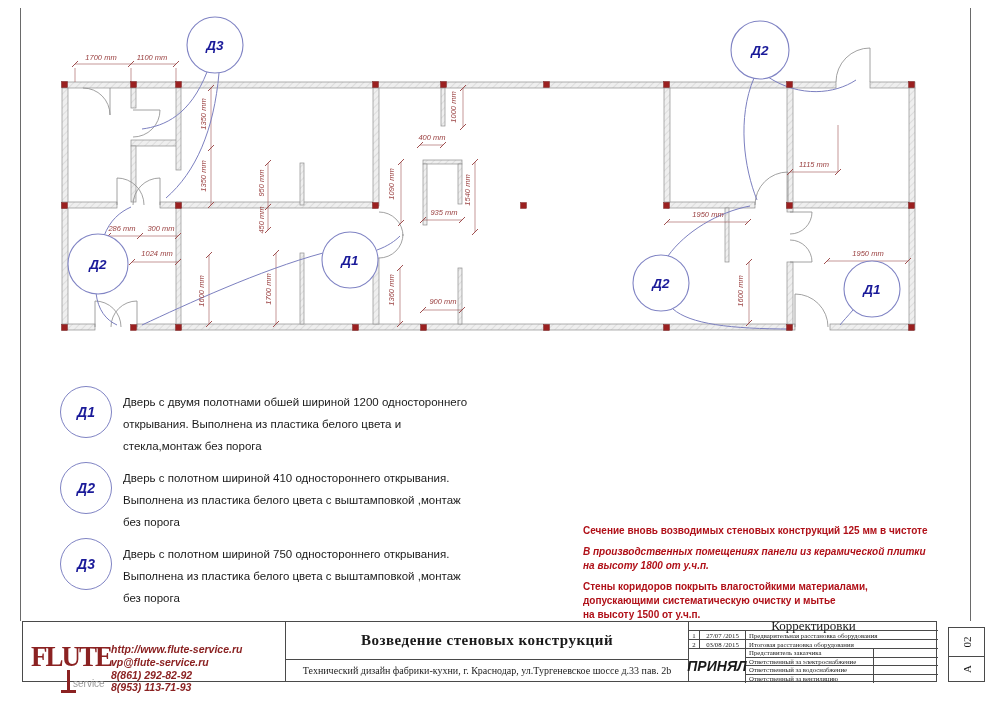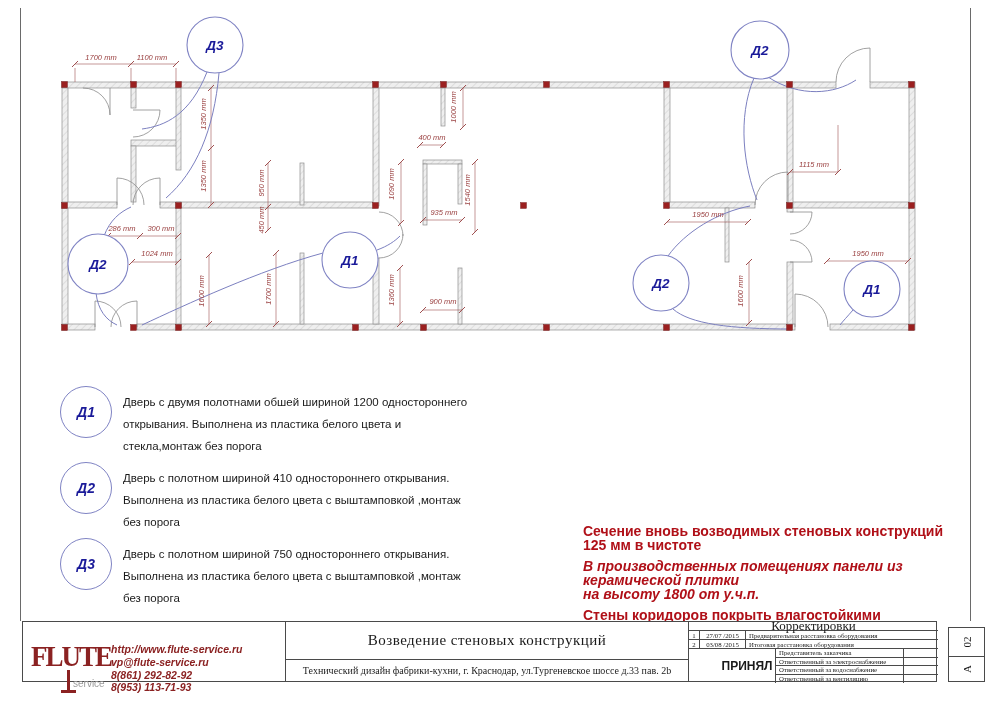--- a/index.html
+++ b/index.html
@@ -20,54 +20,54 @@
   
   .exp-heading{position:absolute;left:60px;top:350px;font-style:italic;font-weight:bold;
                font-size:17px;letter-spacing:.3px;}
   .exp-row{position:absolute;left:60px;width:420px;height:60px;}
   .exp-circle{position:absolute;left:0;top:0;width:50px;height:50px;border:1.4px solid #8084c4;
               border-radius:50%;display:flex;align-items:center;justify-content:center;
               font-style:italic;font-weight:bold;font-size:14px;color:#1a1a99;}
   .exp-text{position:absolute;left:63px;top:5px;width:356px;font-size:11.5px;line-height:22px;}
   
   #notes{position:absolute;left:583px;top:524px;width:372px;}
-  .note{font-weight:bold;font-size:14px;line-height:14px;margin-bottom:7px;white-space:pre-line;}
+  .note{font-weight:bold;font-size:10px;line-height:14px;margin-bottom:7px;white-space:pre-line;}
   
   #titleblock{position:absolute;left:22px;top:621px;width:915px;height:61px;
               border:1.3px solid #4a4a4a;box-sizing:border-box;background:#fff;}
   #logo-cell{position:absolute;left:0;top:16px;width:262px;height:100%;box-sizing:border-box;}
   #logo{position:absolute;left:8px;top:2px;width:78px;height:54px;}
   #logo-brand{font-weight:bold;font-size:27px;letter-spacing:-2px;color:#8b2222;
               transform:scaleY(1.08);transform-origin:top left;font-family:"Liberation Serif",serif;}
   #logo-stem{position:absolute;left:36px;top:30px;width:2.5px;height:20px;background:#8b2222;}
   #logo-base{position:absolute;left:30px;top:50px;width:15px;height:2.5px;background:#8b2222;}
   #logo-sub{position:absolute;left:42px;top:38px;font-size:10px;color:#9a9a9a;}
   #contacts{position:absolute;left:88px;top:5px;font-weight:bold;font-style:italic;
             font-size:10.5px;line-height:12.8px;color:#8b2222;}
   #mid-cell{position:absolute;left:262px;top:0;width:404px;height:100%;box-sizing:border-box;
             border-left:1.1px solid #4a4a4a;border-right:1.1px solid #4a4a4a;}
   #doc-title{height:38px;border-bottom:1.1px solid #4a4a4a;display:flex;align-items:center;
-             justify-content:center;font-family:"Liberation Serif",serif;font-weight:normal;
+             justify-content:center;font-family:"Liberation Serif",serif;font-weight:bold;
              font-size:15px;letter-spacing:.5px;box-sizing:border-box;}
   #doc-subtitle{height:21px;display:flex;align-items:center;justify-content:center;
                 font-family:"Liberation Serif",serif;font-size:10px;}
   #rev-table{position:absolute;left:666px;top:0;width:249px;height:100%;box-sizing:border-box;
              font-family:"Liberation Serif",serif;font-size:6.8px;}
   #rev-header{height:9px;border-bottom:.8px solid #4a4a4a;display:flex;align-items:center;
               justify-content:center;font-weight:normal;font-size:13px;box-sizing:border-box;}
   .rev-row{height:9px;display:flex;border-bottom:.8px solid #4a4a4a;box-sizing:border-box;}
   .rev-num{width:11px;border-right:.8px solid #4a4a4a;display:flex;align-items:center;
            justify-content:center;box-sizing:border-box;}
   .rev-date{width:46px;border-right:.8px solid #4a4a4a;display:flex;align-items:center;
             justify-content:center;box-sizing:border-box;}
   .rev-desc{flex:1;display:flex;align-items:center;padding-left:3px;box-sizing:border-box;}
   #approve-band{display:flex;height:34px;}
   #approve-label{width:57px;border-right:.8px solid #4a4a4a;display:flex;align-items:center;
                  justify-content:center;font-family:"Liberation Sans",sans-serif;
-                 font-weight:bold;font-size:12px;box-sizing:border-box;margin-left:30px;}
+                 font-weight:bold;font-style:italic;font-size:14px;box-sizing:border-box;}
   #approver-rows{flex:1;display:flex;flex-direction:column;}
   .appr-row{height:8.5px;display:flex;border-bottom:.8px solid #4a4a4a;box-sizing:border-box;}
   .appr-row:last-child{border-bottom:none;}
   .appr-desc{width:128px;border-right:.8px solid #4a4a4a;display:flex;align-items:center;
              padding-left:3px;box-sizing:border-box;}
   .appr-sig{flex:1;}
   
   #sheet-box{position:absolute;left:948px;top:627px;width:37px;height:55px;
              border:1.4px solid #4a4a4a;box-sizing:border-box;background:#fff;}
   #sheet-num-cell{height:29px;border-bottom:1.1px solid #4a4a4a;display:flex;align-items:center;

